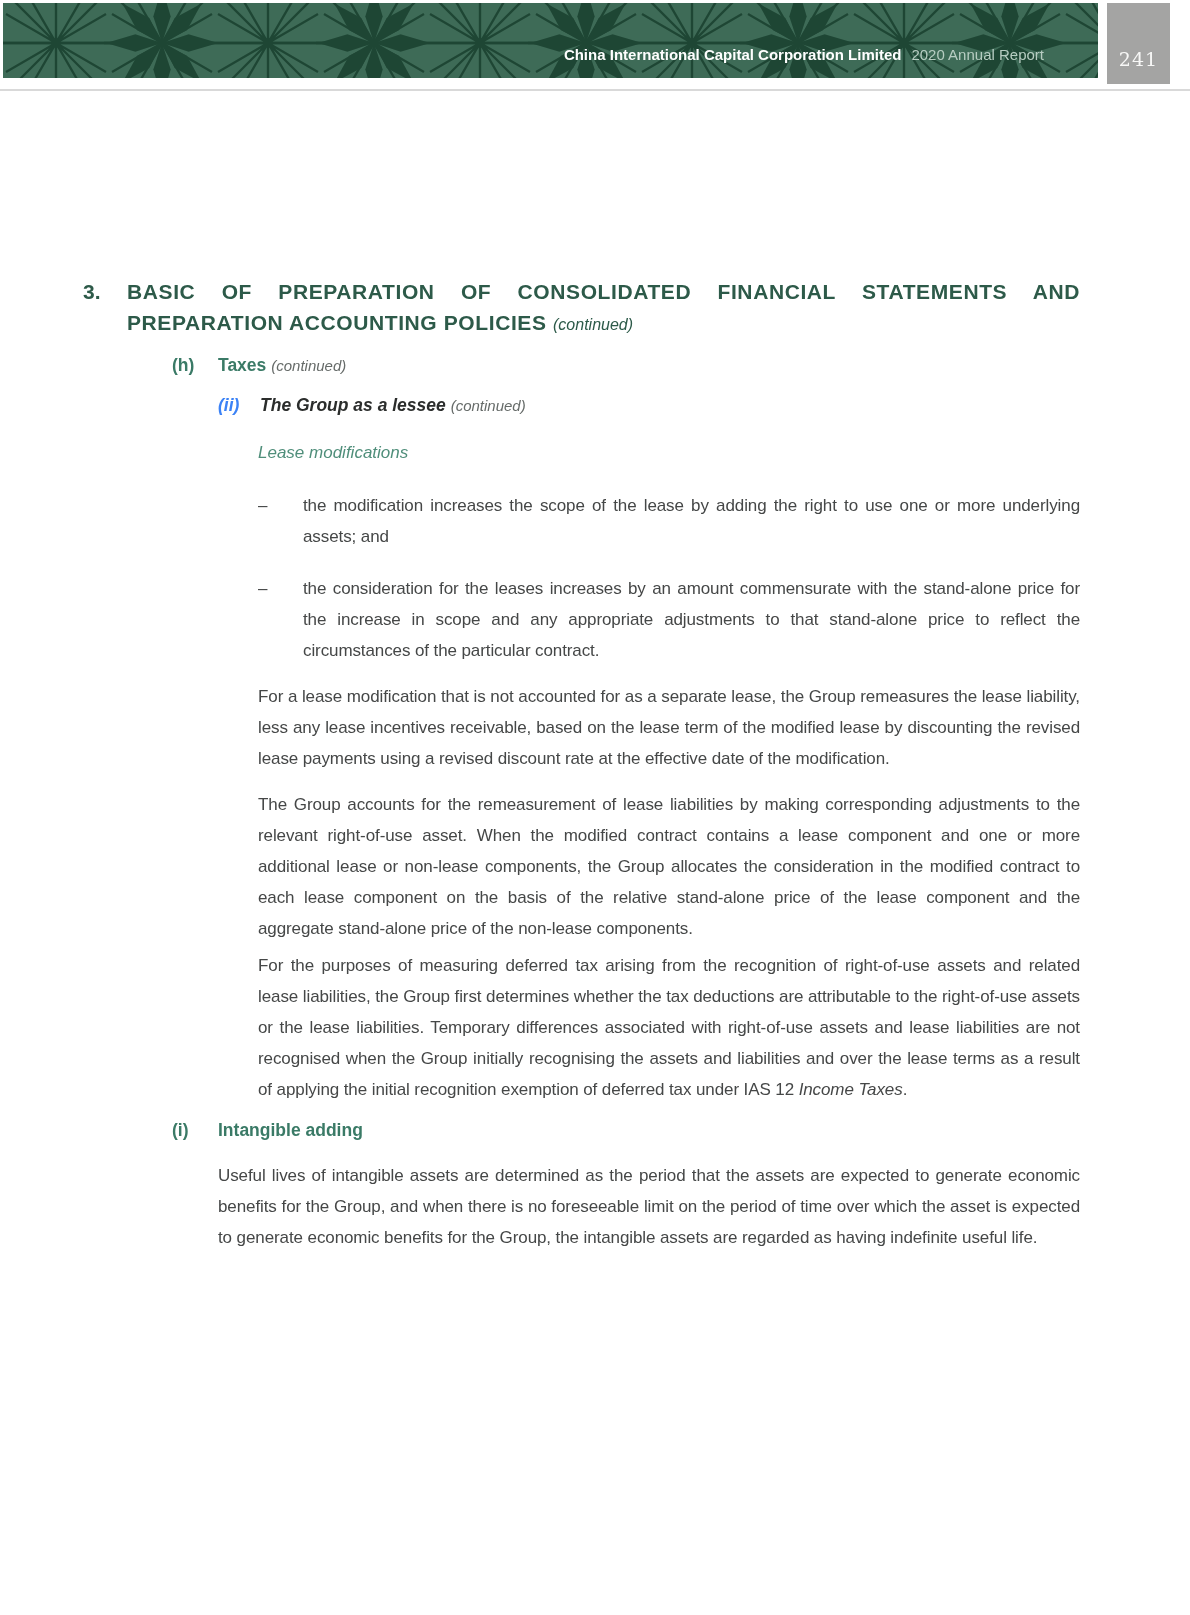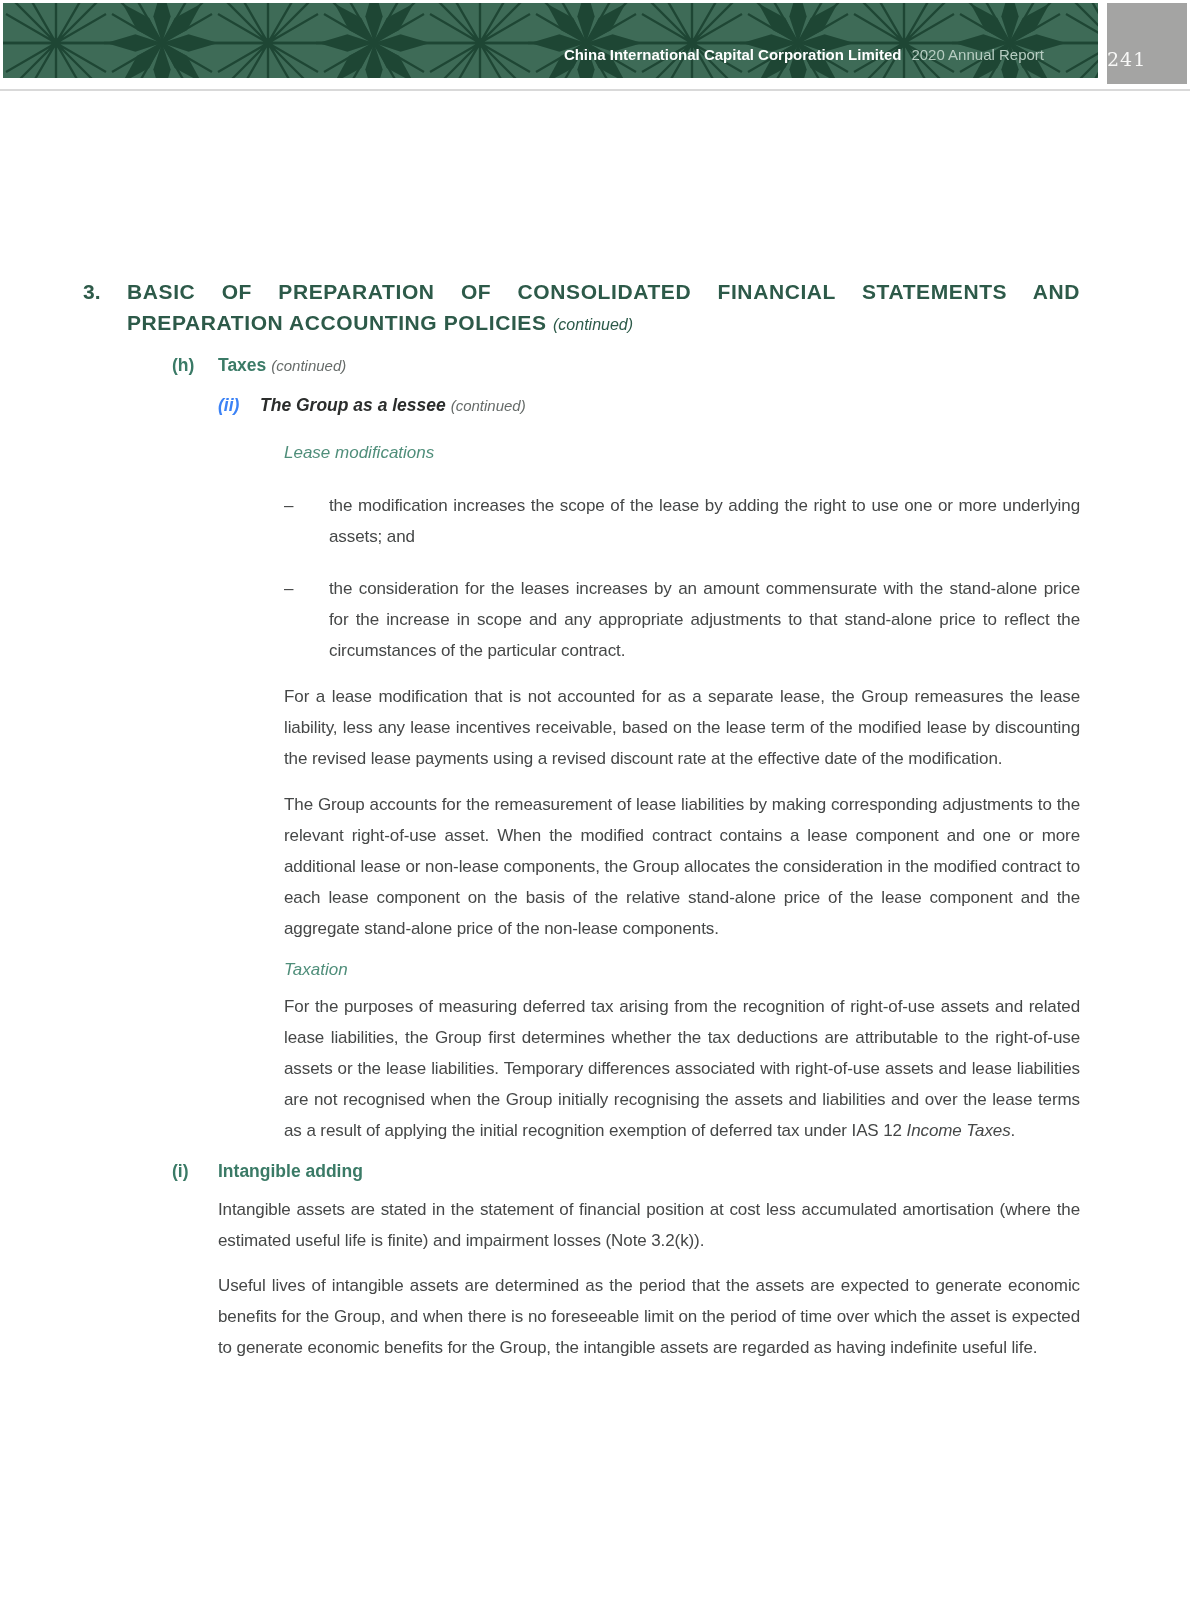--- a/index.html
+++ b/index.html
@@ -15,22 +15,22 @@
     overflow:hidden;background:#3e6b57;
   }
   .banner svg{position:absolute;left:0;top:0;}
   .banner-text{
     position:absolute;right:54px;bottom:14px;white-space:nowrap;
     font-size:15px;line-height:18px;
   }
   .banner-text .company{color:#ffffff;font-weight:bold;}
   .banner-text .report{color:#b7cdc2;font-weight:normal;margin-left:10px;}
   .pagebox{
-    position:absolute;left:1107px;top:3px;width:80px;height:81px;
-    background:#a4a4a3;display:flex;align-items:flex-end;
+    position:absolute;left:1107px;top:3px;width:63px;height:81px;
+    background:#a4a4a3;display:flex;align-items:flex-end;justify-content:center;
   }
   .pagebox span{
     font-family:"DejaVu Serif","Liberation Serif",serif;
     color:#f7f7f6;font-size:19px;letter-spacing:1px;padding-bottom:14px;
   }
   .hdr-rule{position:absolute;left:0;top:89px;width:1190px;height:2px;background:#d9d9d9;}
 
   
   .content{padding:0 110px 0 83px;color:#454747;}
   .cont{font-style:italic;font-weight:normal;color:#666b69;}
@@ -52,21 +52,21 @@
   .h3row{display:flex;margin-top:10px;}
   .h3num{flex:0 0 46px;font-size:17.5px;font-weight:bold;color:#3a7a66;line-height:31px;}
   .h3text{flex:1;font-size:17.5px;font-weight:bold;color:#3a7a66;line-height:31px;}
 
   .lvl4{margin-left:46px;}
   .h4row{display:flex;margin-top:9px;}
   .h4num{flex:0 0 42px;font-size:17.5px;font-weight:bold;font-style:italic;color:#3b82f6;line-height:31px;}
   .h4text{flex:1;font-size:17.5px;font-weight:bold;font-style:italic;color:#2b2d2c;line-height:31px;}
   .h4text .cont{font-size:15px;}
 
-  .lvl5{margin-left:66px;}
+  .lvl5{margin-left:40px;}
   .runhead{margin-top:16px;font-size:17px;font-style:italic;color:#4f8e7a;line-height:31px;}
   p{margin:0;}
   .body-text{font-size:17px;line-height:31px;color:#454747;text-align:justify;letter-spacing:-0.1px;}
   .intro{margin-top:6px;}
   .bullet{display:flex;}
   .bullet .dash{flex:0 0 45px;font-size:17px;line-height:31px;color:#454747;}
   .bullet p{flex:1;}
   .b1{margin-top:22px;}
   .b2{margin-top:21px;}
   .p1{margin-top:15px;}
@@ -154,31 +154,29 @@
           </div>
 
           <div class="bullet b2">
             <span class="dash">–</span>
             <p class="body-text">the consideration for the leases increases by an amount commensurate with the stand-alone price for the increase in scope and any appropriate adjustments to that stand-alone price to reflect the circumstances of the particular contract.</p>
           </div>
 
           <p class="body-text p1">For a lease modification that is not accounted for as a separate lease, the Group remeasures the lease liability, less any lease incentives receivable, based on the lease term of the modified lease by discounting the revised lease payments using a revised discount rate at the effective date of the modification.</p>
           <p class="body-text p2">The Group accounts for the remeasurement of lease liabilities by making corresponding adjustments to the relevant right-of-use asset. When the modified contract contains a lease component and one or more additional lease or non-lease components, the Group allocates the consideration in the modified contract to each lease component on the basis of the relative stand-alone price of the lease component and the aggregate stand-alone price of the non-lease components.</p>
 
-          <div class="runhead tax-head">Taxation</div>
 
           <p class="body-text taxp"><span>For the purposes of measuring deferred tax arising from the recognition of right-of-use assets and related lease liabilities, the Group first determines whether the tax deductions are attributable to the right-of-use assets or the lease liabilities. Temporary differences associated with right-of-use assets and lease liabilities are not recognised when the Group initially recognising the assets and liabilities and over the lease terms as a result of applying the initial recognition exemption of deferred tax under IAS 12 </span><em>Income Taxes</em><span>.</span></p>
         </div>
       </div>
 
       <div class="h3row h3-intang">
         <span class="h3num">(i)</span>
         <div class="h3text">Intangible adding</div>
       </div>
 
       <div class="lvl4">
-        <p class="body-text ip1">Intangible assets are stated in the statement of financial position at cost less accumulated amortisation (where the estimated useful life is finite) and impairment losses (Note 3.2(k)).</p>
         <p class="body-text ip2">Useful lives of intangible assets are determined as the period that the assets are expected to generate economic benefits for the Group, and when there is no foreseeable limit on the period of time over which the asset is expected to generate economic benefits for the Group, the intangible assets are regarded as having indefinite useful life.</p>
       </div>
     </div>
   </div>
 
 </div>
 
 </body></html>

